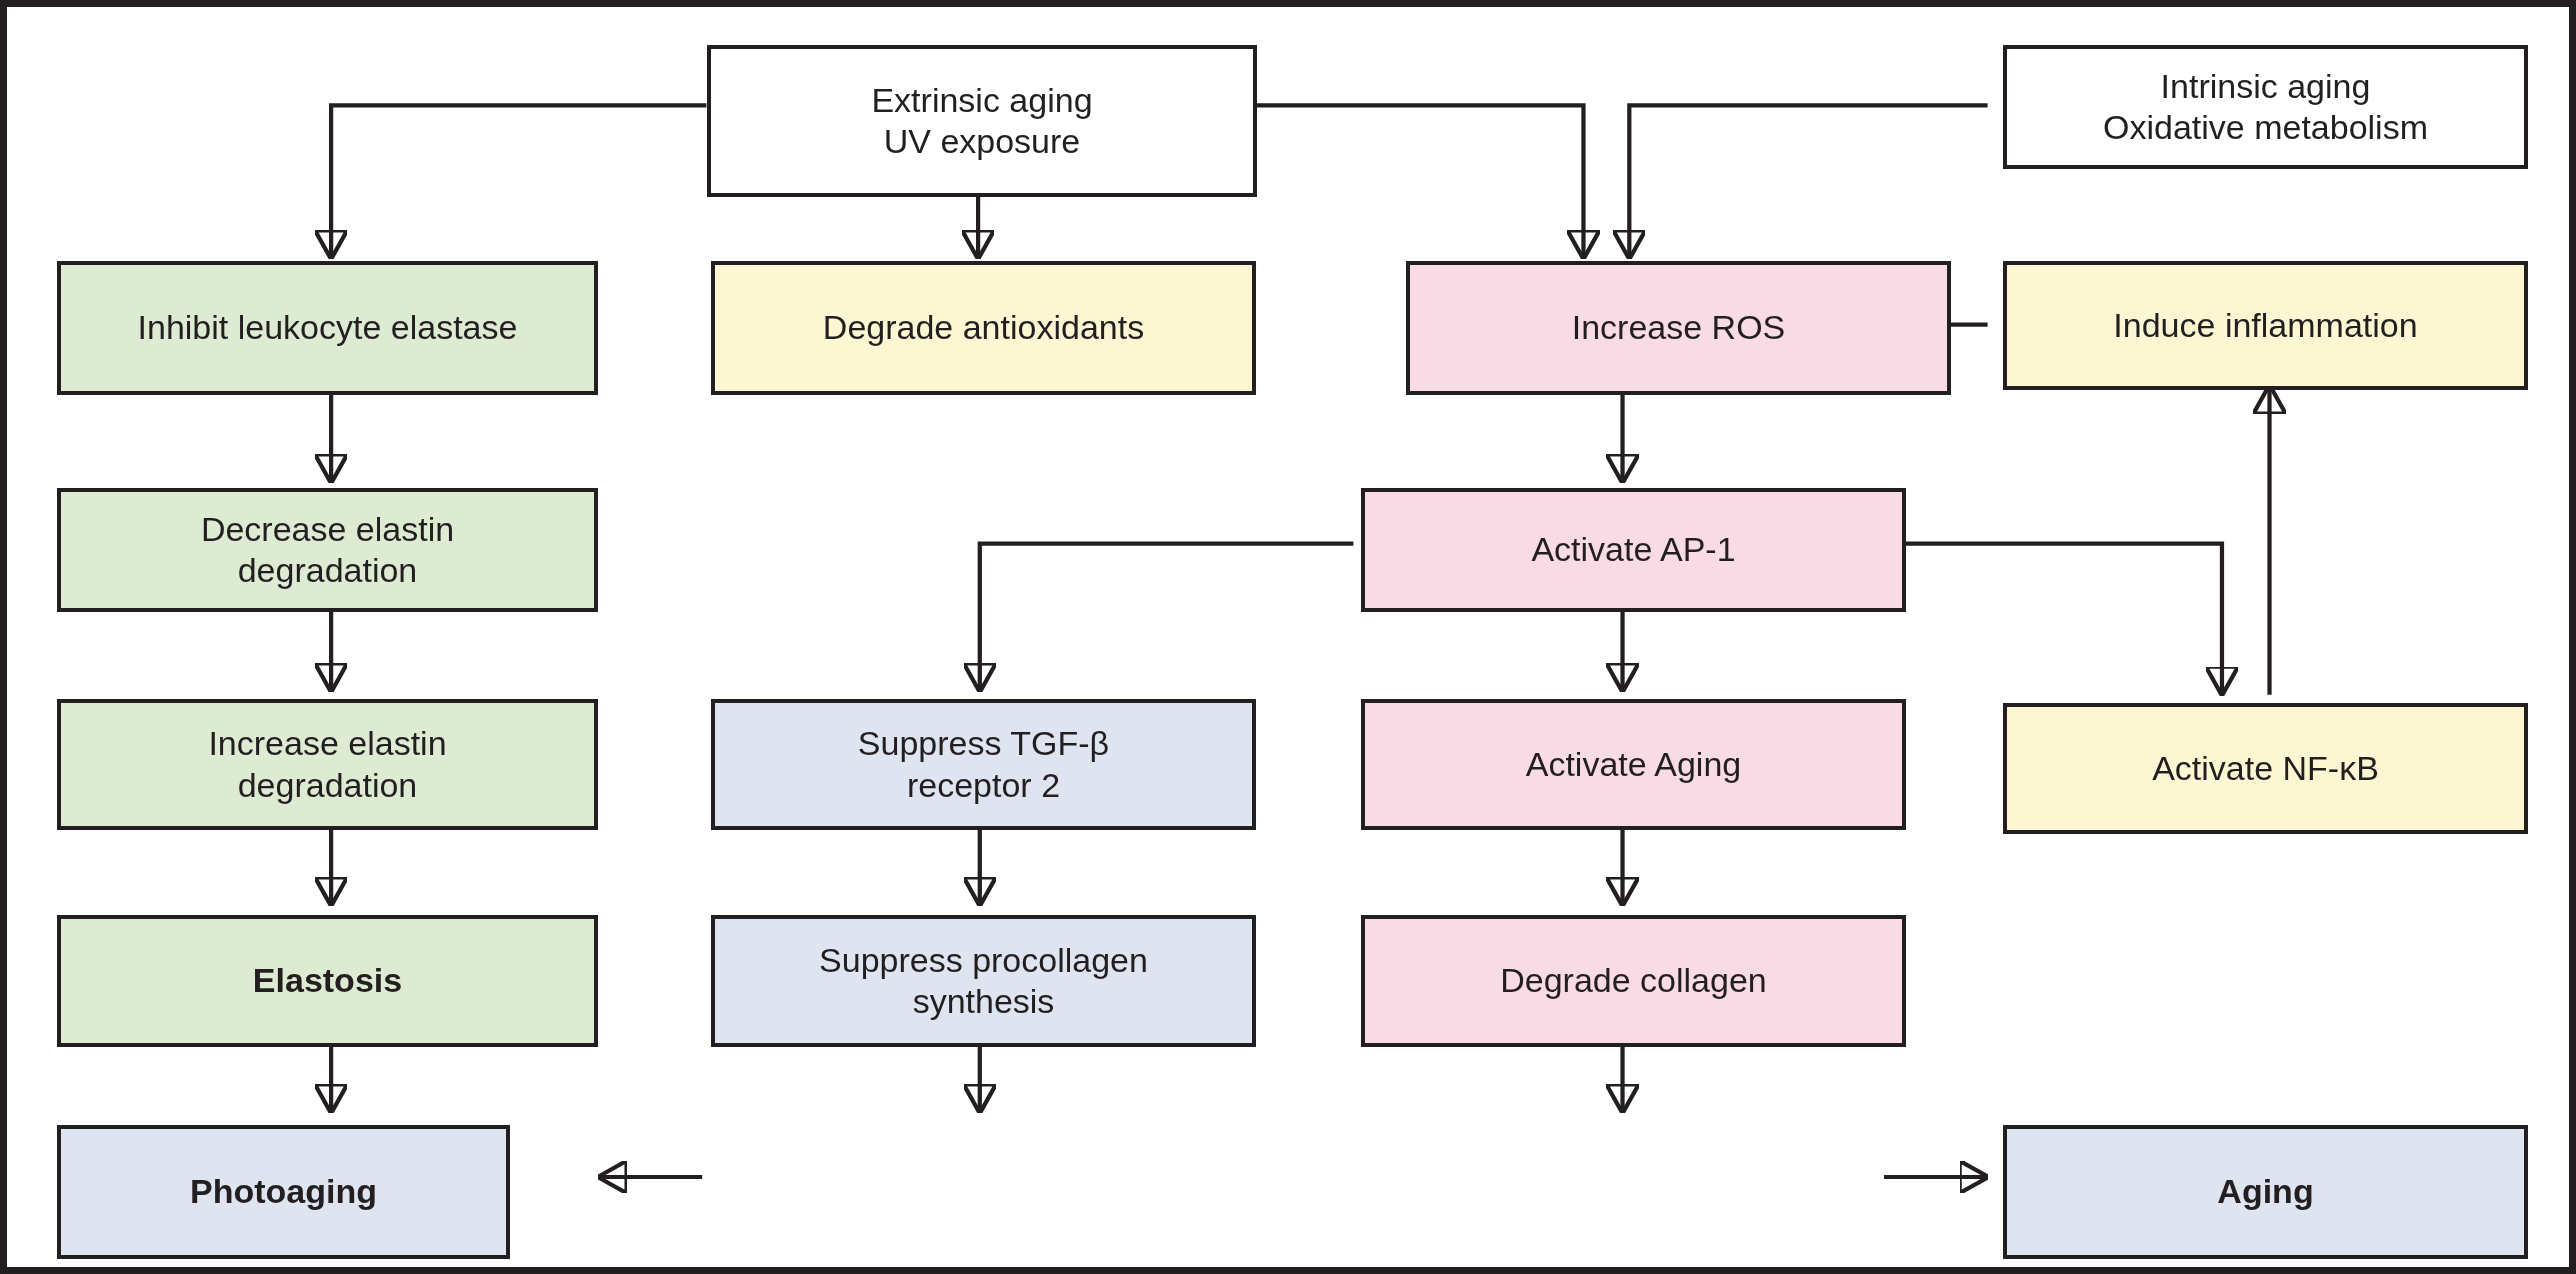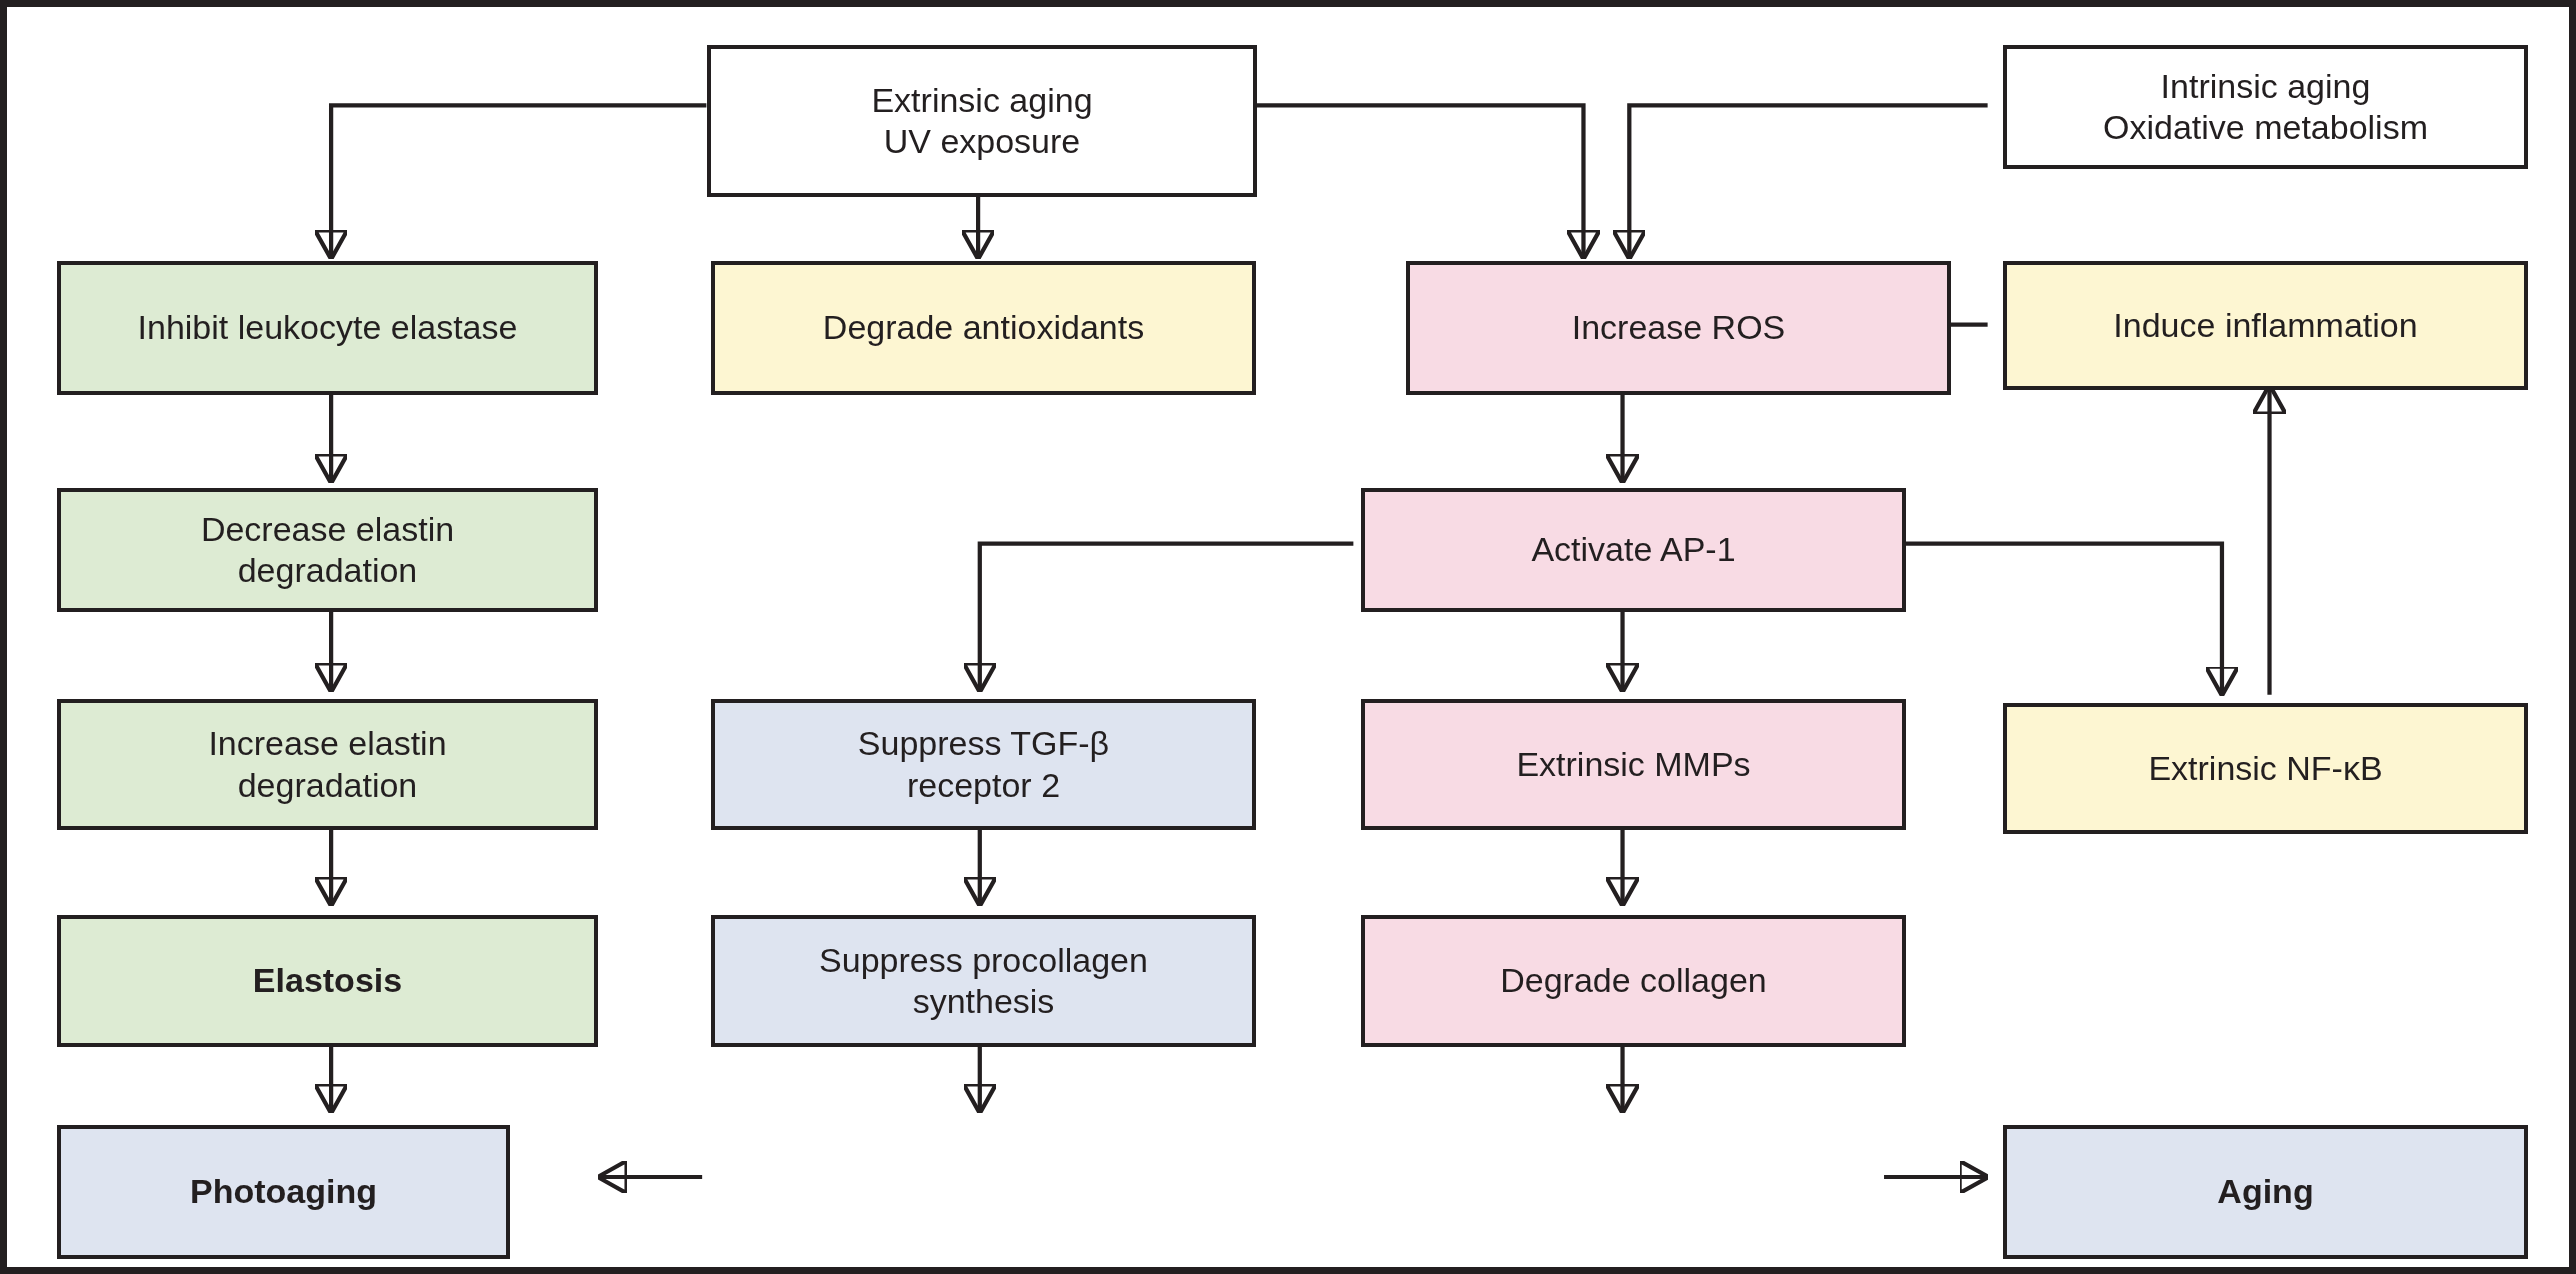--- a/index.html
+++ b/index.html
@@ -111,24 +111,24 @@
 
   <div class="node green" style="left:50px;   top:692px;  width:541px;  height:131px;">
       <span class="label">Increase elastin
 degradation</span>
     </div>
   <div class="node blue" style="left:704px;  top:692px;  width:545px;  height:131px;">
       <span class="label">Suppress TGF-β
 receptor 2</span>
     </div>
   <div class="node pink" style="left:1354px; top:692px;  width:545px;  height:131px;">
-      <span class="label">Extrinsic MMPs</span>
+      <span class="label">Activate Aging</span>
     </div>
   <div class="node yellow" style="left:1996px; top:696px;  width:525px;  height:131px;">
-      <span class="label">Extrinsic NF-κB</span>
+      <span class="label">Activate NF-κB</span>
     </div>
 
   <div class="node green bold" style="left:50px;   top:908px; width:541px;  height:132px;">
       <span class="label">Elastosis</span>
     </div>
   <div class="node blue" style="left:704px;  top:908px; width:545px;  height:132px;">
       <span class="label">Suppress procollagen
 synthesis</span>
     </div>
   <div class="node pink" style="left:1354px; top:908px; width:545px;  height:132px;">

